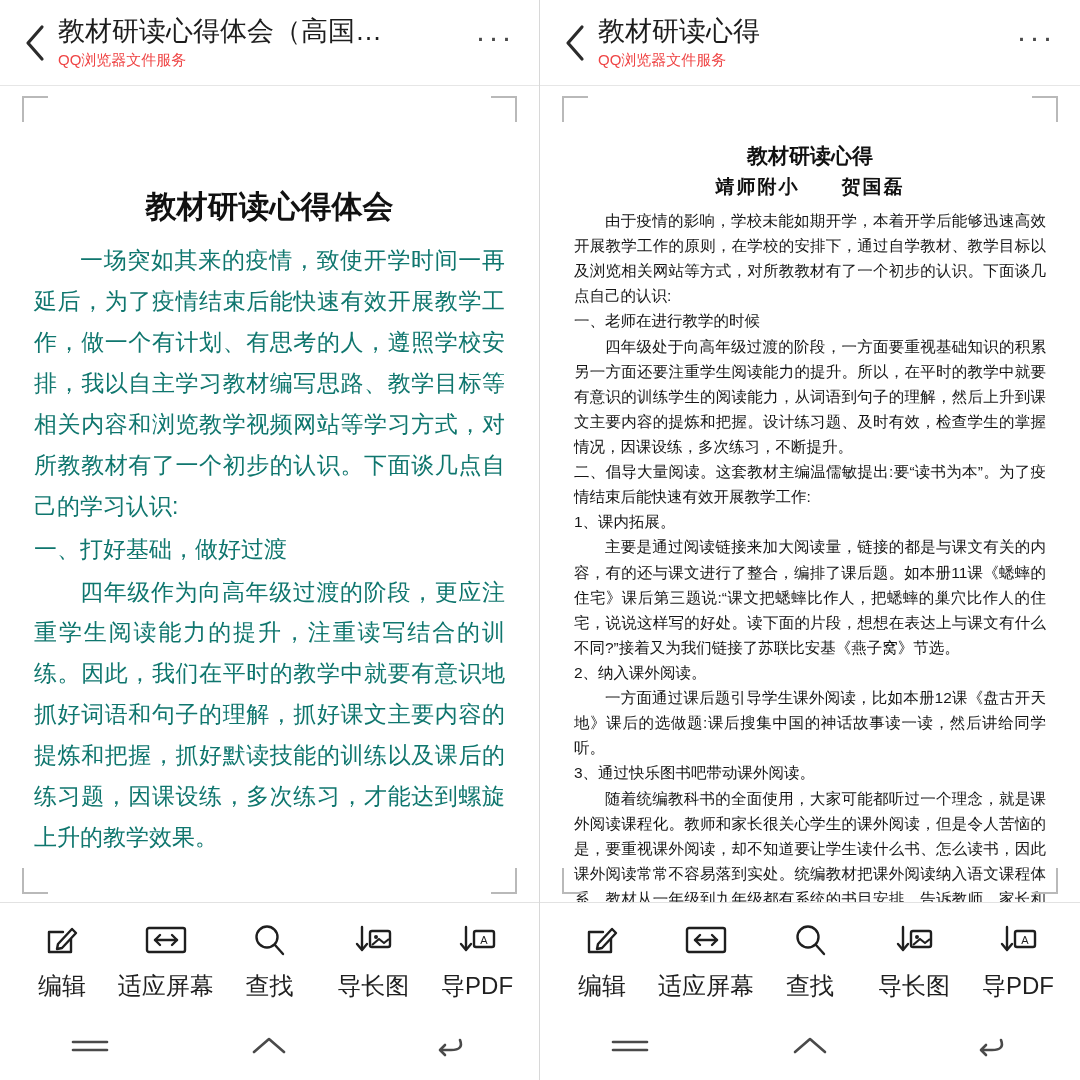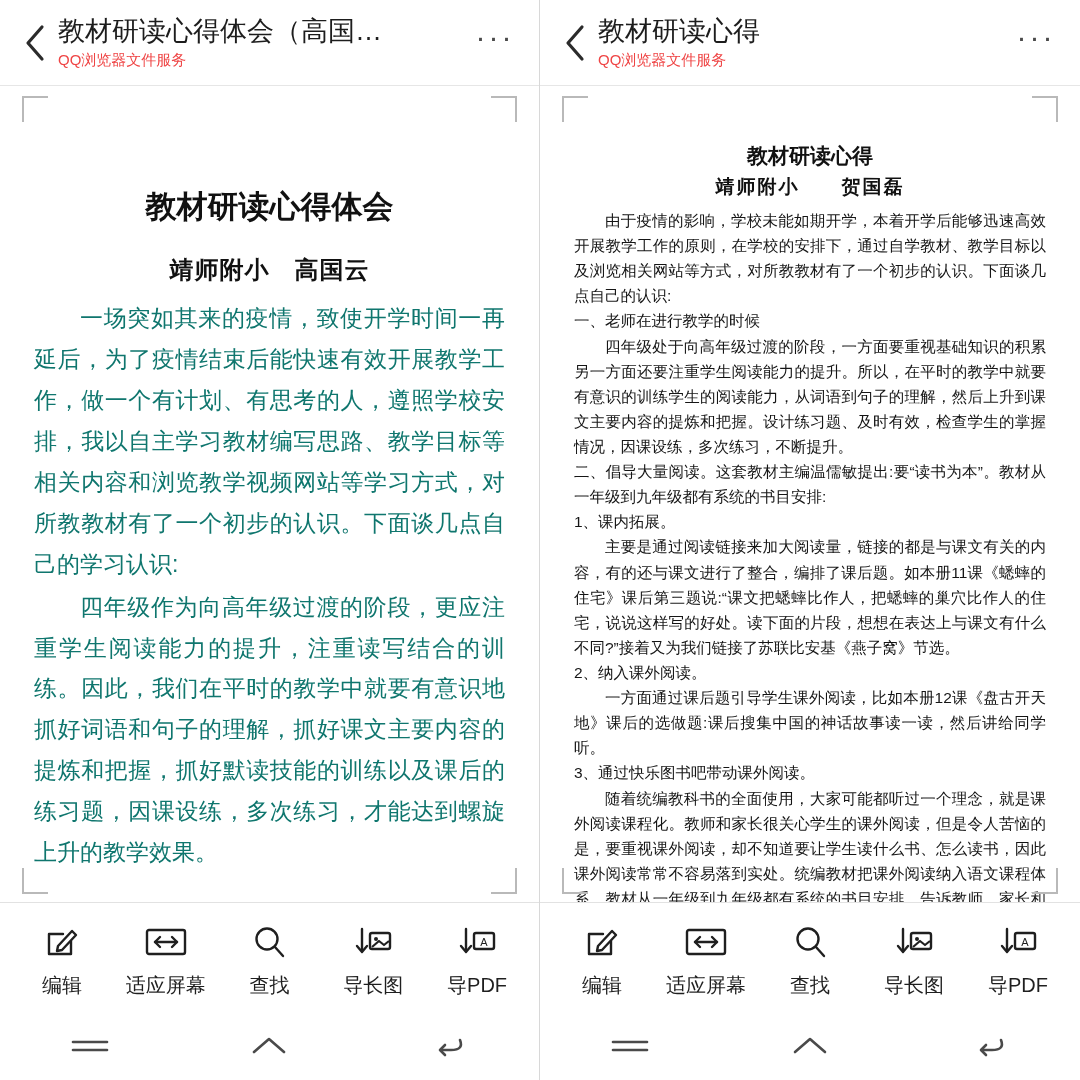--- a/index.html
+++ b/index.html
@@ -168,21 +168,21 @@
     width: 96px;
     gap: 10px;
   }
   .tool .glyph {
     height: 40px;
     display: flex;
     align-items: center;
     justify-content: center;
   }
   .tool .tlabel {
-    font-size: 20px;
+    font-size: 24px;
     color: #1f1f1f;
   }
 
   
   .navbar {
     flex: 0 0 62px;
     height: 62px;
     display: flex;
     align-items: center;
     justify-content: space-around;
@@ -218,24 +218,24 @@
     </div>
 
     <div class="page-area">
       <div class="page">
         <div class="corner tl"></div>
         <div class="corner tr"></div>
         <div class="corner bl"></div>
         <div class="corner br"></div>
 
         <div class="doc-h1">教材研读心得体会</div>
-        <div class="doc-byline">靖师附小　高国云</div>
 
         <div class="doc-body-left">
           <p class="ind">一场突如其来的疫情，致使开学时间一再延后，为了疫情结束后能快速有效开展教学工作，做一个有计划、有思考的人，遵照学校安排，我以自主学习教材编写思路、教学目标等相关内容和浏览教学视频网站等学习方式，对所教教材有了一个初步的认识。下面谈几点自己的学习认识:</p>
+          <p>一、打好基础，做好过渡</p>
           <p class="ind">四年级作为向高年级过渡的阶段，更应注重学生阅读能力的提升，注重读写结合的训练。因此，我们在平时的教学中就要有意识地抓好词语和句子的理解，抓好课文主要内容的提炼和把握，抓好默读技能的训练以及课后的练习题，因课设练，多次练习，才能达到螺旋上升的教学效果。</p>
 
         </div>
       </div>
     </div>
 
     <div class="toolbar">
       <div class="tool">
         <div class="glyph">
           <svg width="34" height="34" viewBox="0 0 34 34" aria-hidden="true">
@@ -337,21 +337,21 @@
         <div class="corner bl"></div>
         <div class="corner br"></div>
 
         <div class="doc-h1-sm">教材研读心得</div>
         <div class="doc-byline-sm">靖师附小　　贺国磊</div>
 
         <div class="doc-body-right">
           <p class="ind">由于疫情的影响，学校未能如期开学，本着开学后能够迅速高效开展教学工作的原则，在学校的安排下，通过自学教材、教学目标以及浏览相关网站等方式，对所教教材有了一个初步的认识。下面谈几点自己的认识:</p>
           <p>一、老师在进行教学的时候</p>
           <p class="ind">四年级处于向高年级过渡的阶段，一方面要重视基础知识的积累另一方面还要注重学生阅读能力的提升。所以，在平时的教学中就要有意识的训练学生的阅读能力，从词语到句子的理解，然后上升到课文主要内容的提炼和把握。设计练习题、及时有效，检查学生的掌握情况，因课设练，多次练习，不断提升。</p>
-          <p>二、倡导大量阅读。这套教材主编温儒敏提出:要“读书为本”。教材从一年级到九年级都有系统的书目安排:</p>
+          <p>二、倡导大量阅读。这套教材主编温儒敏提出:要“读书为本”。为了疫情结束后能快速有效开展教学工作:</p>
           <p>1、课内拓展。</p>
           <p class="ind">主要是通过阅读链接来加大阅读量，链接的都是与课文有关的内容，有的还与课文进行了整合，编排了课后题。如本册11课《蟋蟀的住宅》课后第三题说:“课文把蟋蟀比作人，把蟋蟀的巢穴比作人的住宅，说说这样写的好处。读下面的片段，想想在表达上与课文有什么不同?”接着又为我们链接了苏联比安基《燕子窝》节选。</p>
           <p>2、纳入课外阅读。</p>
           <p class="ind">一方面通过课后题引导学生课外阅读，比如本册12课《盘古开天地》课后的选做题:课后搜集中国的神话故事读一读，然后讲给同学听。</p>
           <p>3、通过快乐图书吧带动课外阅读。</p>
           <p class="ind">随着统编教科书的全面使用，大家可能都听过一个理念，就是课外阅读课程化。教师和家长很关心学生的课外阅读，但是令人苦恼的是，要重视课外阅读，却不知道要让学生读什么书、怎么读书，因此课外阅读常常不容易落到实处。统编教材把课外阅读纳入语文课程体系。教材从一年级到九年级都有系统的书目安排，告诉教师、家长和学生在不同年级、不同学期可以读什么书。我认为课外阅读课程化，不仅仅是对读什么进行推荐，还意味着教师要对学生的课外阅读进行指导和必要的监管，老师在进行教学的时候，要利用好小贴士指导学生的阅读。而不能只是推荐书目，只是提要求，放任自流。这里要注意把握一个尺度，课外阅读还是要以自主阅读培养学生兴趣为主，教师的指导不要过多过细，另外要求也不要过高。</p>
 
         </div>
       </div>
     </div>

